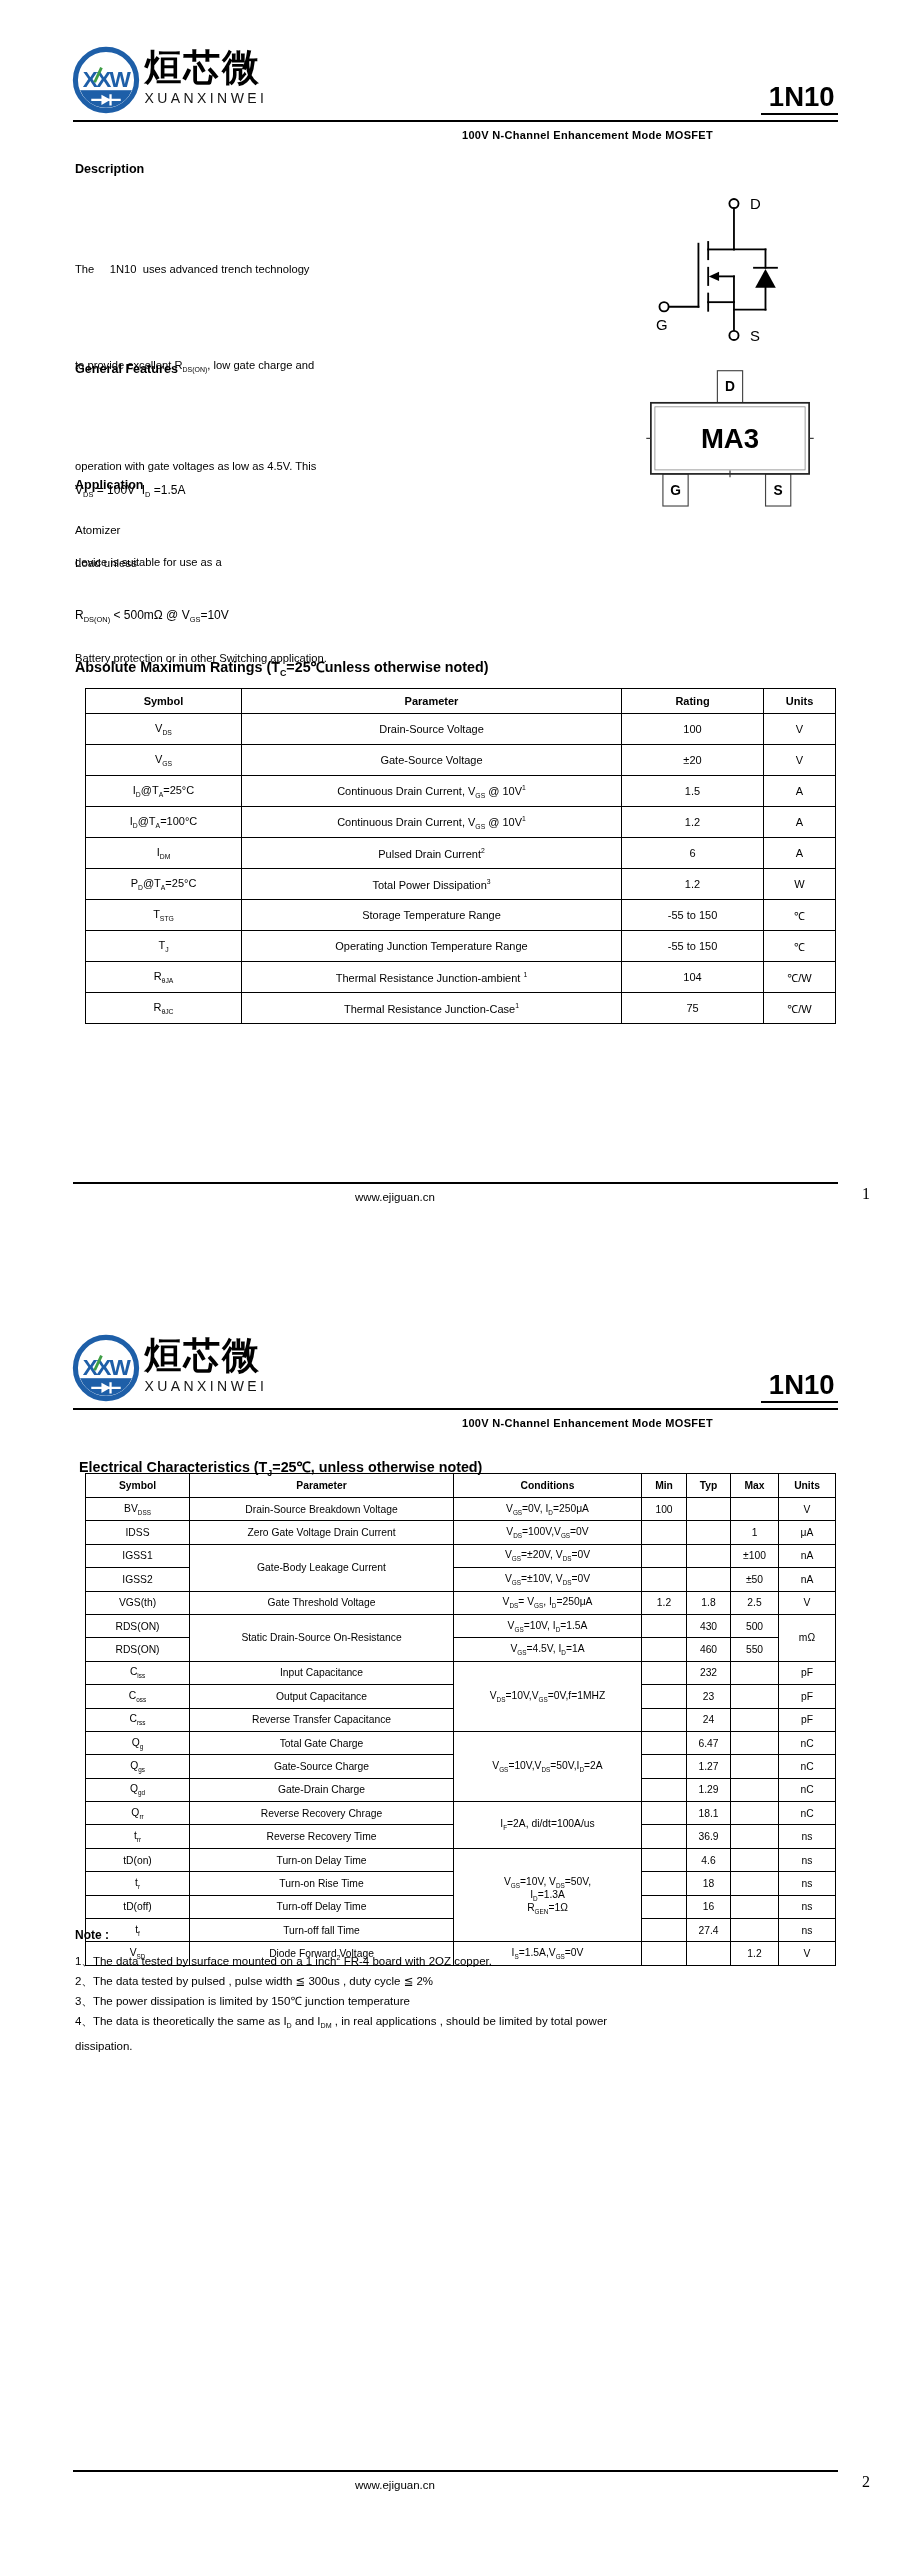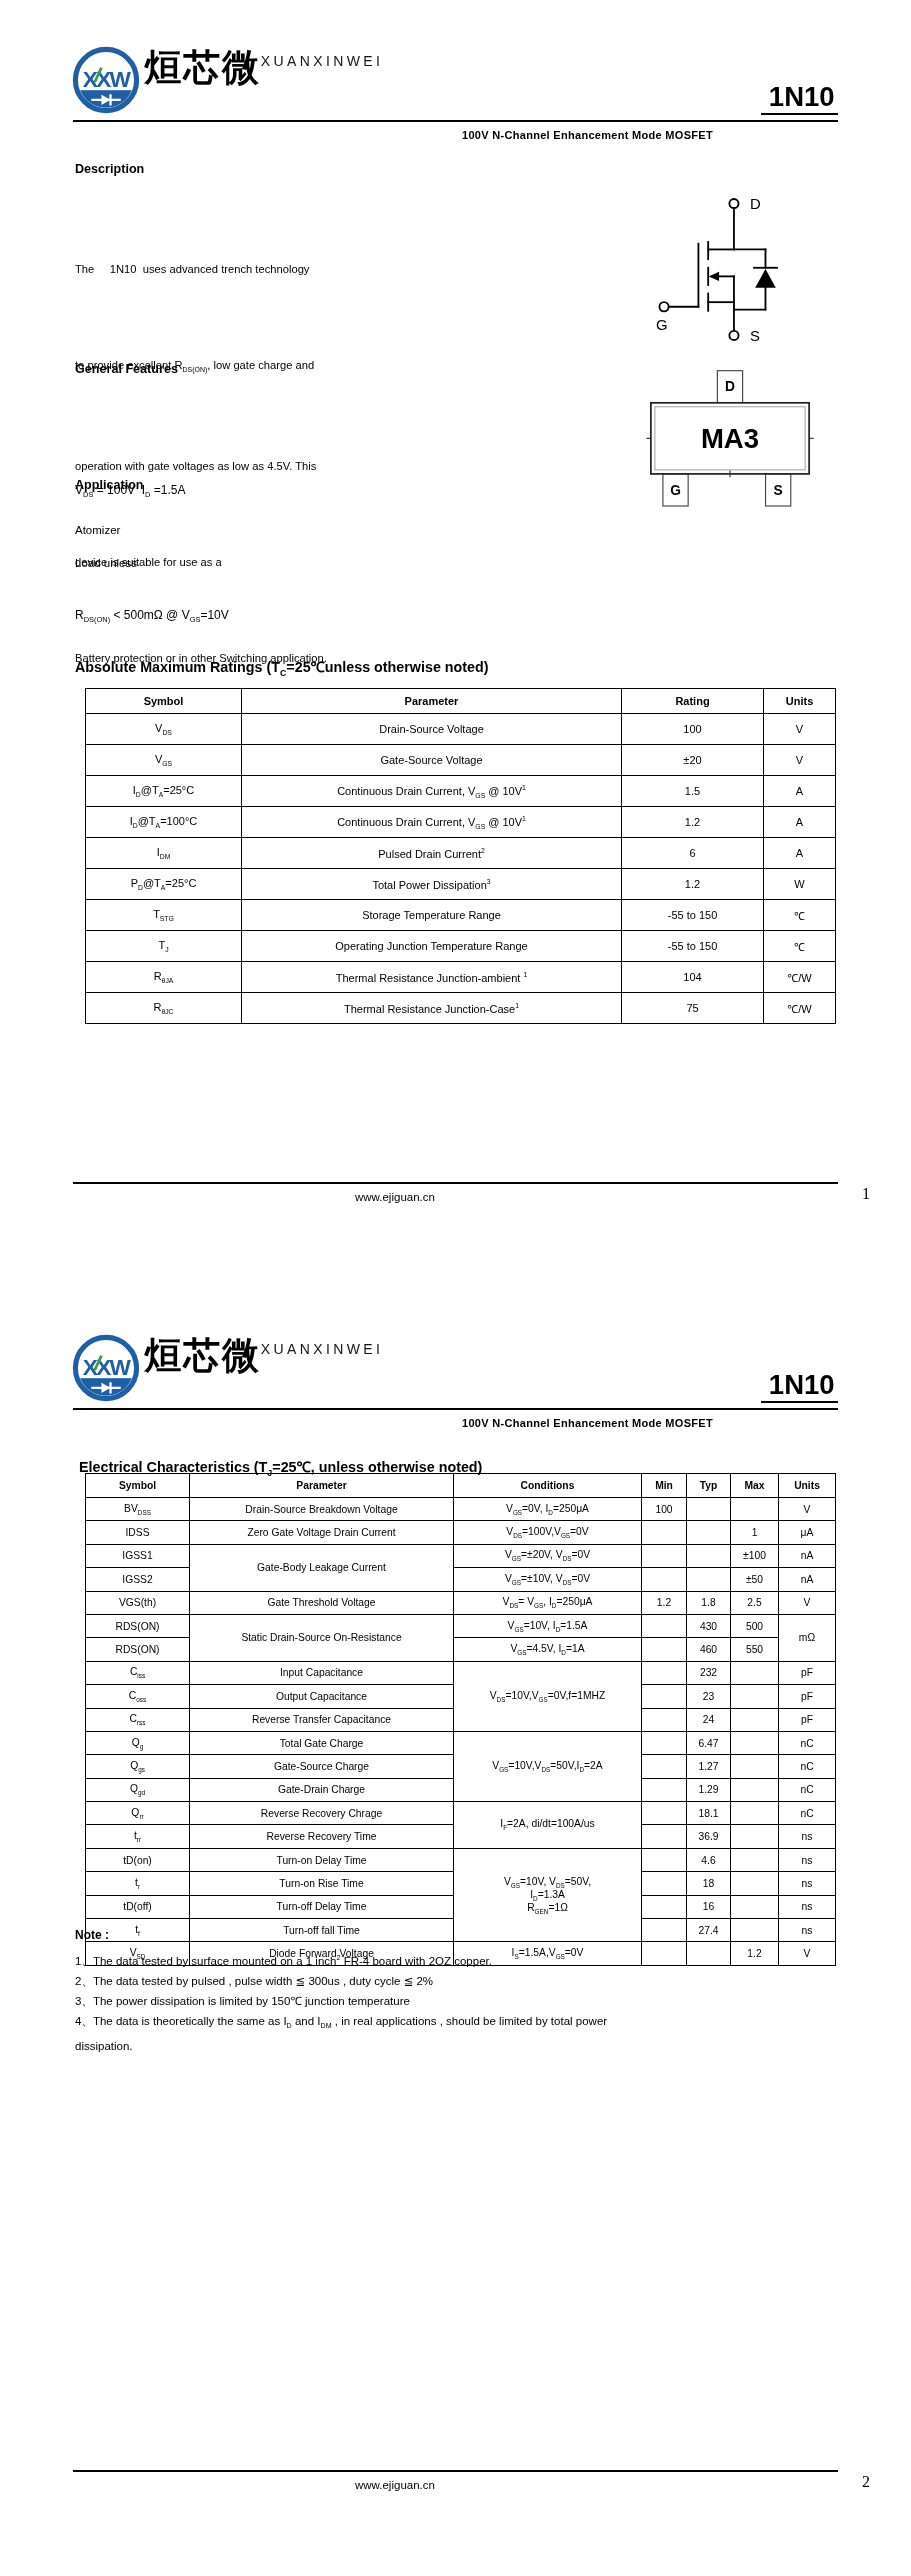--- a/index.html
+++ b/index.html
@@ -3,21 +3,21 @@
 <meta charset="utf-8">
 <style>
   html,body{margin:0;padding:0;background:#fff;}
   body{font-family:"Liberation Sans",sans-serif;color:#000;}
   .doc{width:757px;}
   .page{position:relative;width:911px;height:1288px;background:#fff;overflow:hidden;}
 
   
   .logo{position:absolute;left:72px;top:46px;display:flex;align-items:flex-start;}
   .logo-mark{width:68px;height:68px;flex:0 0 auto;}
-  .logo-text{display:flex;margin-left:4.6px;margin-top:3.4px;}
+  .logo-text{display:flex;flex-direction:column;margin-left:4.6px;margin-top:3.4px;}
   .logo-cjk{font-size:37px;font-weight:bold;line-height:1.0;letter-spacing:1.7px;}
   .logo-latin{font-size:14px;font-weight:400;letter-spacing:3.4px;color:#151515;margin-top:3.4px;}
 
   
   .part-number{position:absolute;right:73px;top:81px;font-size:27.5px;font-weight:bold;line-height:1.15;border-bottom:2.3px solid #000;padding:0 3.4px 0 8px;}
   .rule{position:absolute;left:73px;right:73px;top:120px;height:2.3px;background:#000;}
   .subtitle{position:absolute;left:375px;top:129px;width:425px;text-align:center;font-size:11px;font-weight:bold;letter-spacing:0.3px;}
 
   
   .sec-heading{position:absolute;left:75px;font-size:12.6px;font-weight:bold;}

